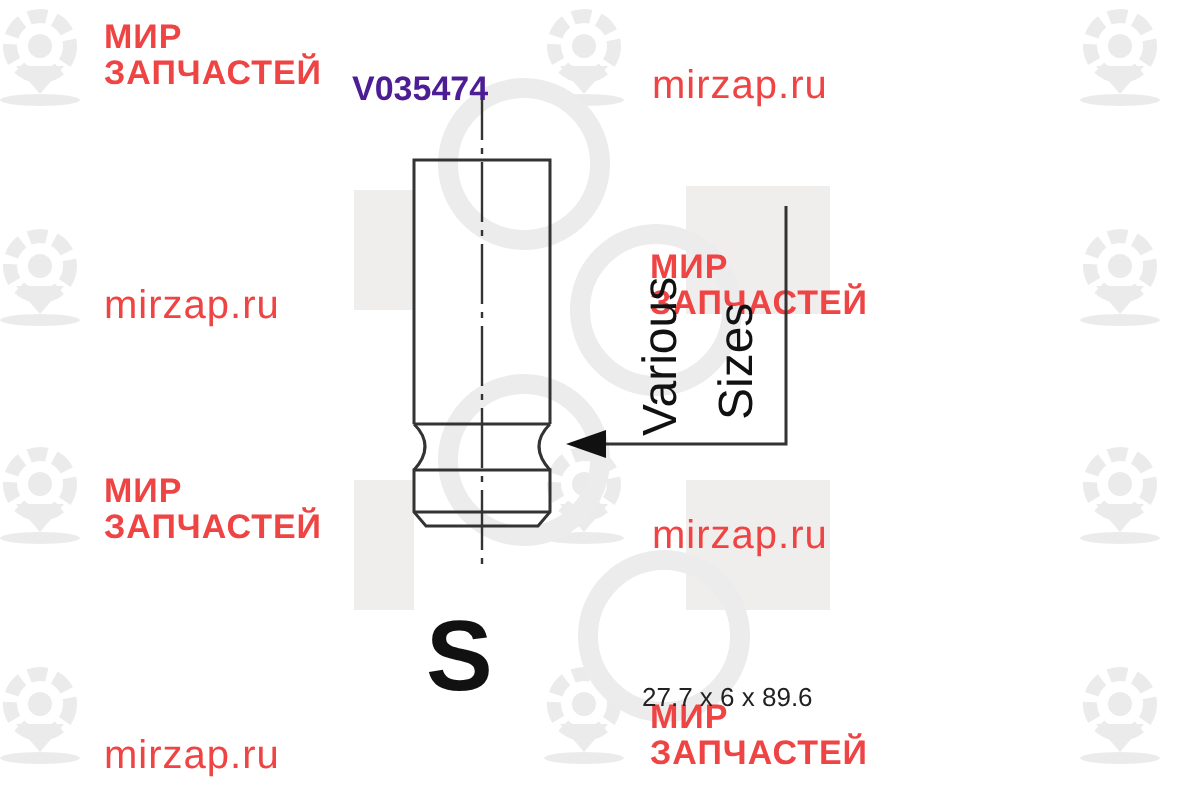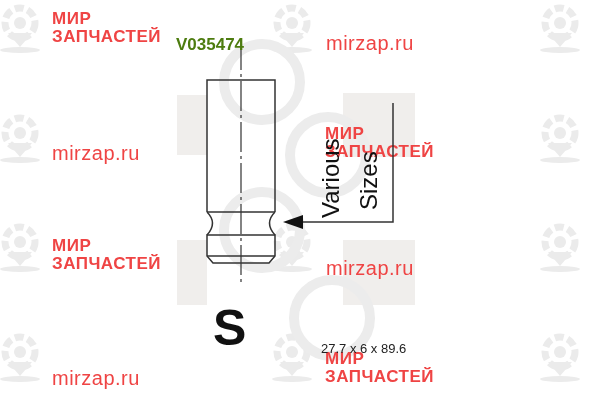--- a/index.html
+++ b/index.html
@@ -8,21 +8,21 @@
       background: #ffffff;
       font-family: "Liberation Sans", sans-serif;
     }
     .wm { position: absolute; color: #ef4444; font-weight: bold; white-space: nowrap; }
     .wm-icon { position: absolute; }
     .wm-text-ru { font-size: 17px; line-height: 18px; letter-spacing: 0.5px; }
     .wm-text-site { font-size: 20px; font-weight: normal; letter-spacing: 0.5px; }
     .grey-block { position: absolute; background: #f0eeec; }
     .part-number {
       position: absolute; left: 176px; top: 35px;
-      font-size: 17px; font-weight: bold; color: #4d7c0f;
+      font-size: 17px; font-weight: bold; color: #4c1d95;
     }
     .size-letter {
       position: absolute; left: 213px; top: 303px;
       font-size: 50px; font-weight: bold; color: #111; line-height: 50px;
     }
     .dims {
       position: absolute; left: 321px; top: 341px;
       font-size: 13px; color: #222;
     }
     svg.drawing { position: absolute; left: 0; top: 0; }

